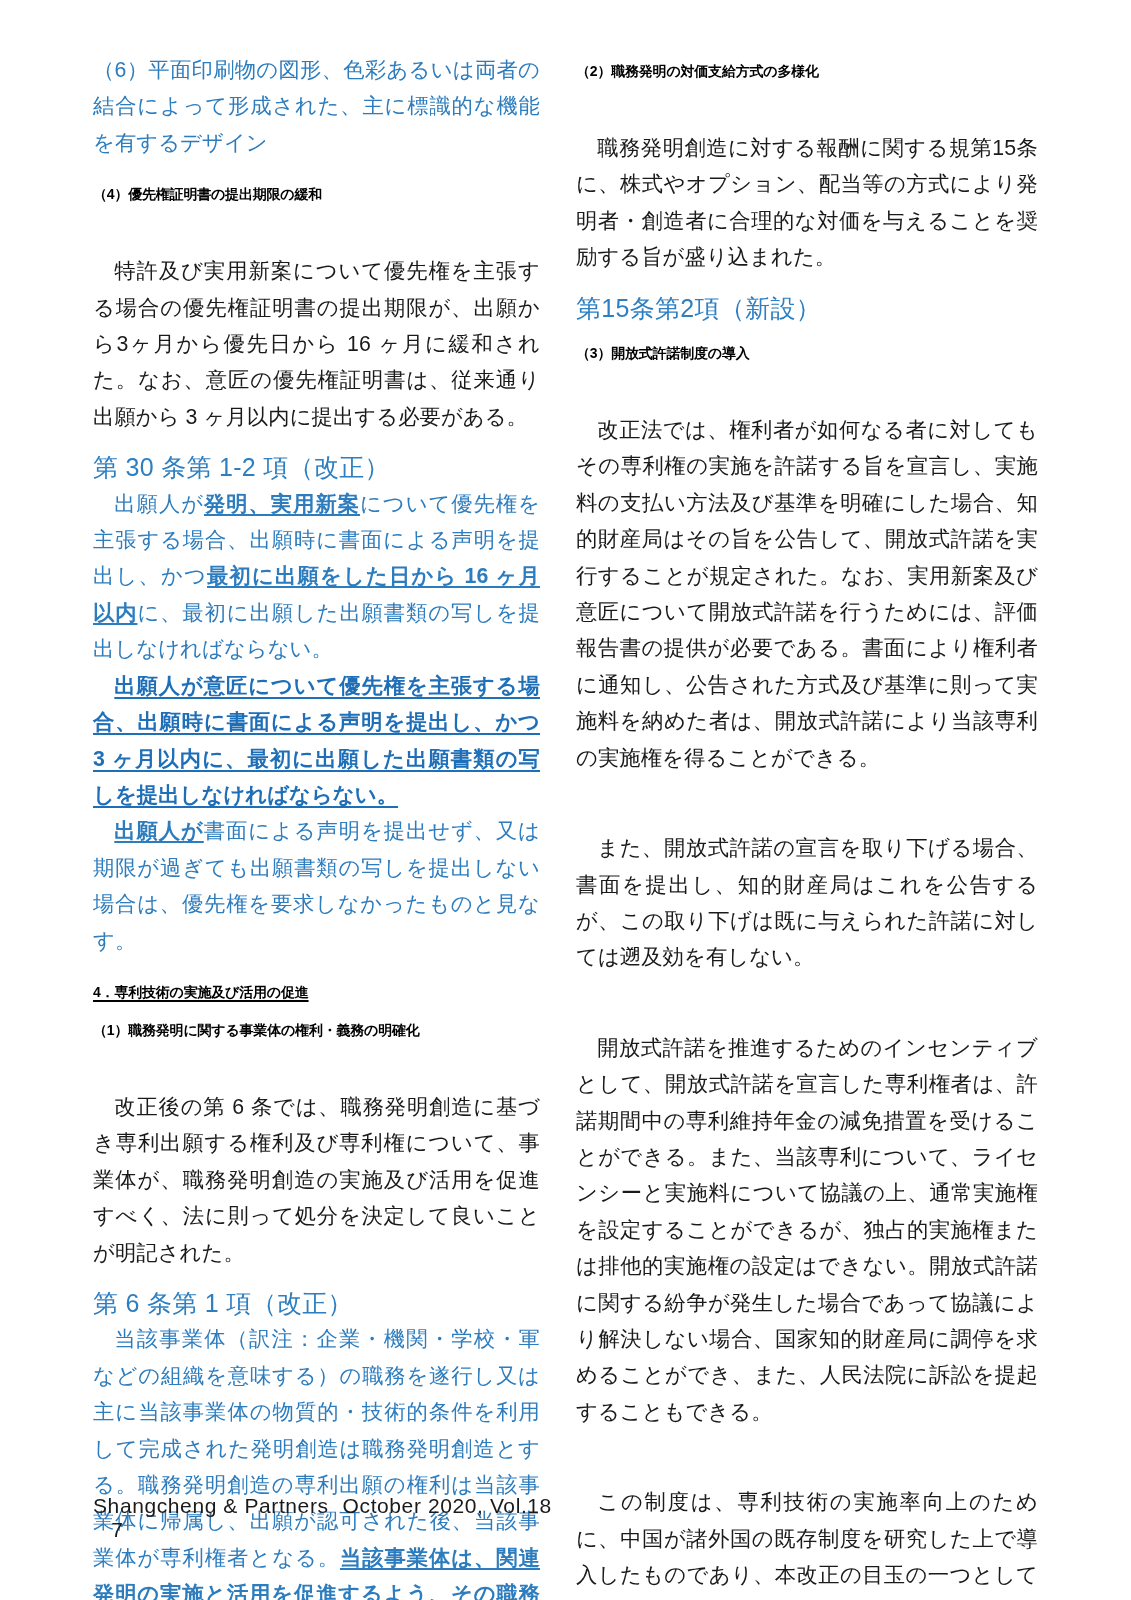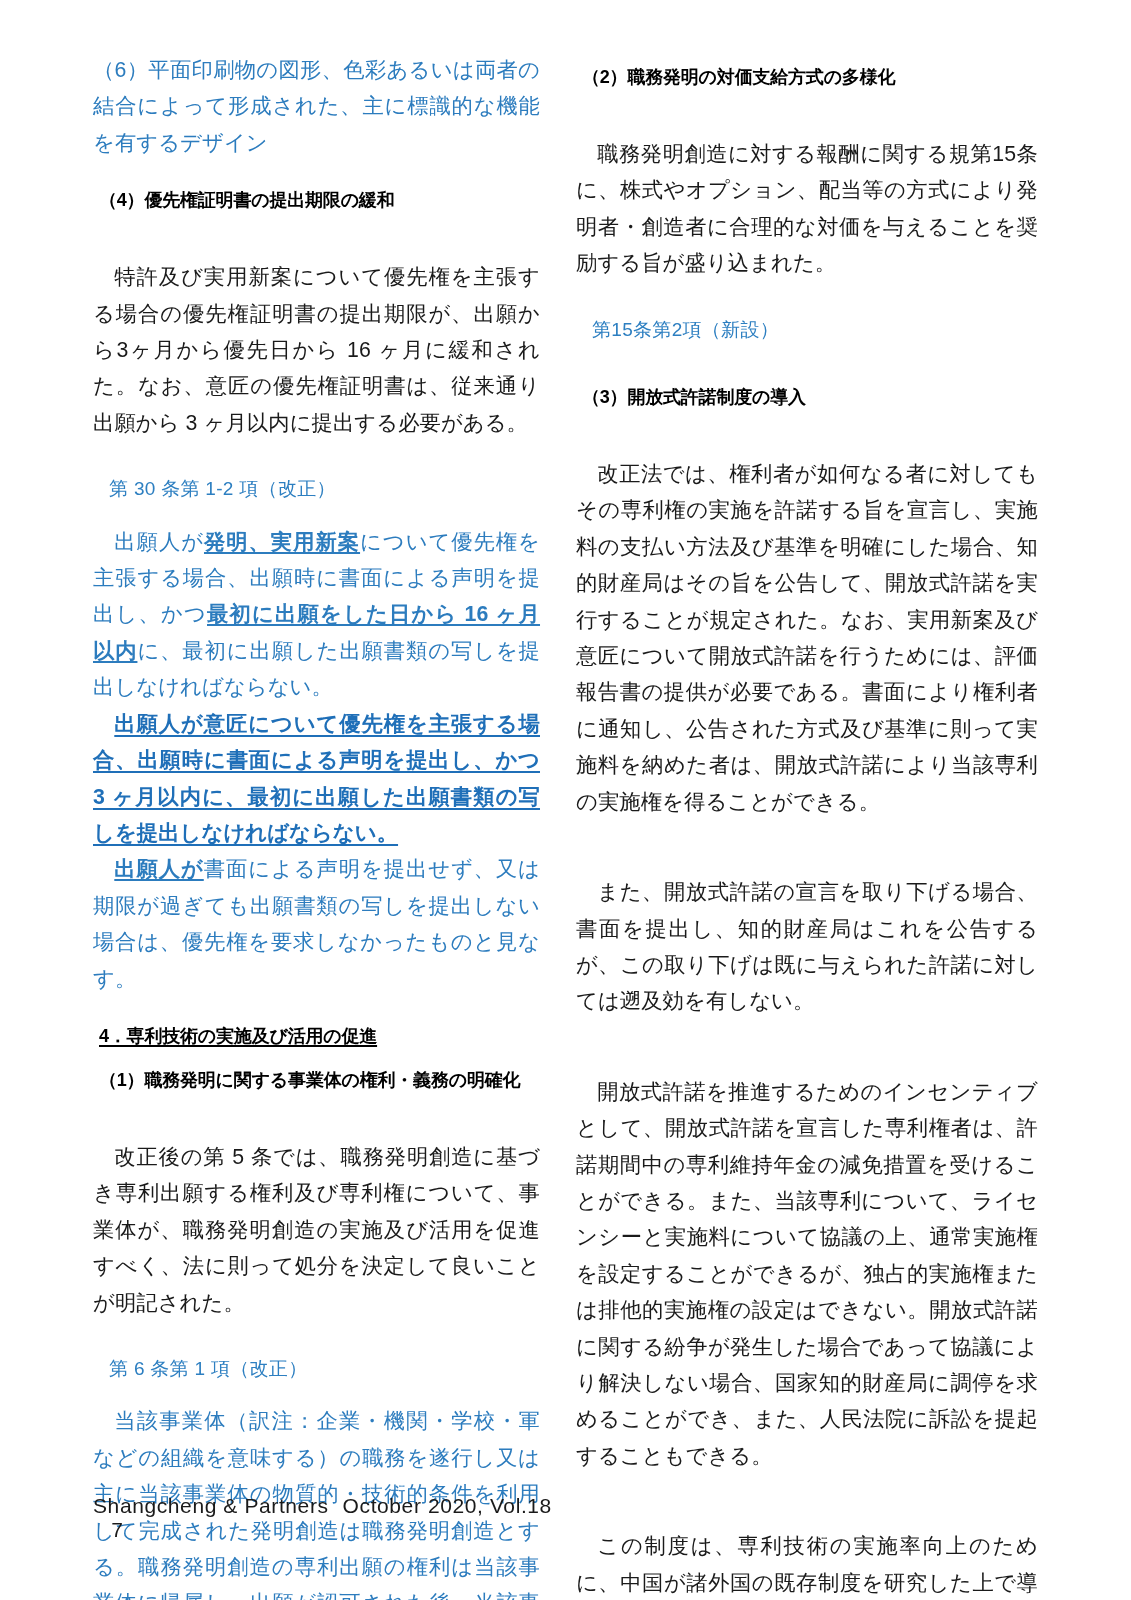--- a/index.html
+++ b/index.html
@@ -59,32 +59,32 @@
 
   
   p.body-black { color: #1a1a1a; margin-top: 40px; }
 
   
   p.body-blue  { color: #2c7cbe; }
 
   
   p.art-head {
     color: #2d7fc1;
-    font-size: 19px;
+    font-size: 25px;
     line-height: 36.4px;
-    margin: 16px;
+    margin: 0;
     font-weight: 400;
     letter-spacing: 0.3px;
   }
 
   
   p.sec-head {
-    margin: 6px;
+    margin: 0;
     color: #000000;
-    font-size: 18px;
+    font-size: 14px;
     line-height: 38px;
     font-weight: 700;
     letter-spacing: -0.2px;
   }
   p.sec-head.underline {
     text-decoration: underline;
     text-underline-offset: 3px;
     text-decoration-thickness: 2px;
   }
 
@@ -161,21 +161,21 @@
       <p class="blk body-blue blue-em ind">出願人が意匠について優先権を主張する場合、出願時に書面による声明を提出し、かつ 3 ヶ月以内に、最初に出願した出願書類の写しを提出しなければならない。</p>
 
       <p class="blk body-blue ind"><span class="em">出願人が</span><span>書面による声明を提出せず、又は期限が過ぎても出願書類の写しを提出しない場合は、優先権を要求しなかったものと見なす。</span></p>
 
       <span class="sp"></span>
 
       <p class="sec-head underline">4．専利技術の実施及び活用の促進</p>
 
       <p class="sec-head">（1）職務発明に関する事業体の権利・義務の明確化</p>
 
-      <p class="blk body-black ind">改正後の第 5 条では、職務発明創造に基づき専利出願する権利及び専利権について、事業体が、職務発明創造の実施及び活用を促進すべく、法に則って処分を決定して良いことが明記された。</p>
+      <p class="blk body-black ind">改正後の第 6 条では、職務発明創造に基づき専利出願する権利及び専利権について、事業体が、職務発明創造の実施及び活用を促進すべく、法に則って処分を決定して良いことが明記された。</p>
 
       <span class="sp"></span>
 
       <p class="art-head">第 6 条第 1 項（改正）</p>
 
       <p class="blk body-blue ind"><span>当該事業体（訳注：企業・機関・学校・軍などの組織を意味する）の職務を遂行し又は主に当該事業体の物質的・技術的条件を利用して完成された発明創造は職務発明創造とする。職務発明創造の専利出願の権利は当該事業体に帰属し、出願が認可された後、当該事業体が専利権者となる。</span><span class="em">当該事業体は、関連発明の実施と活用を促進するよう、その職務発明創造に関する専利出願をする権利及び専利権を、法に基づいて処分することができる。</span></p>
 
     </div>
 
     <div class="col right">

